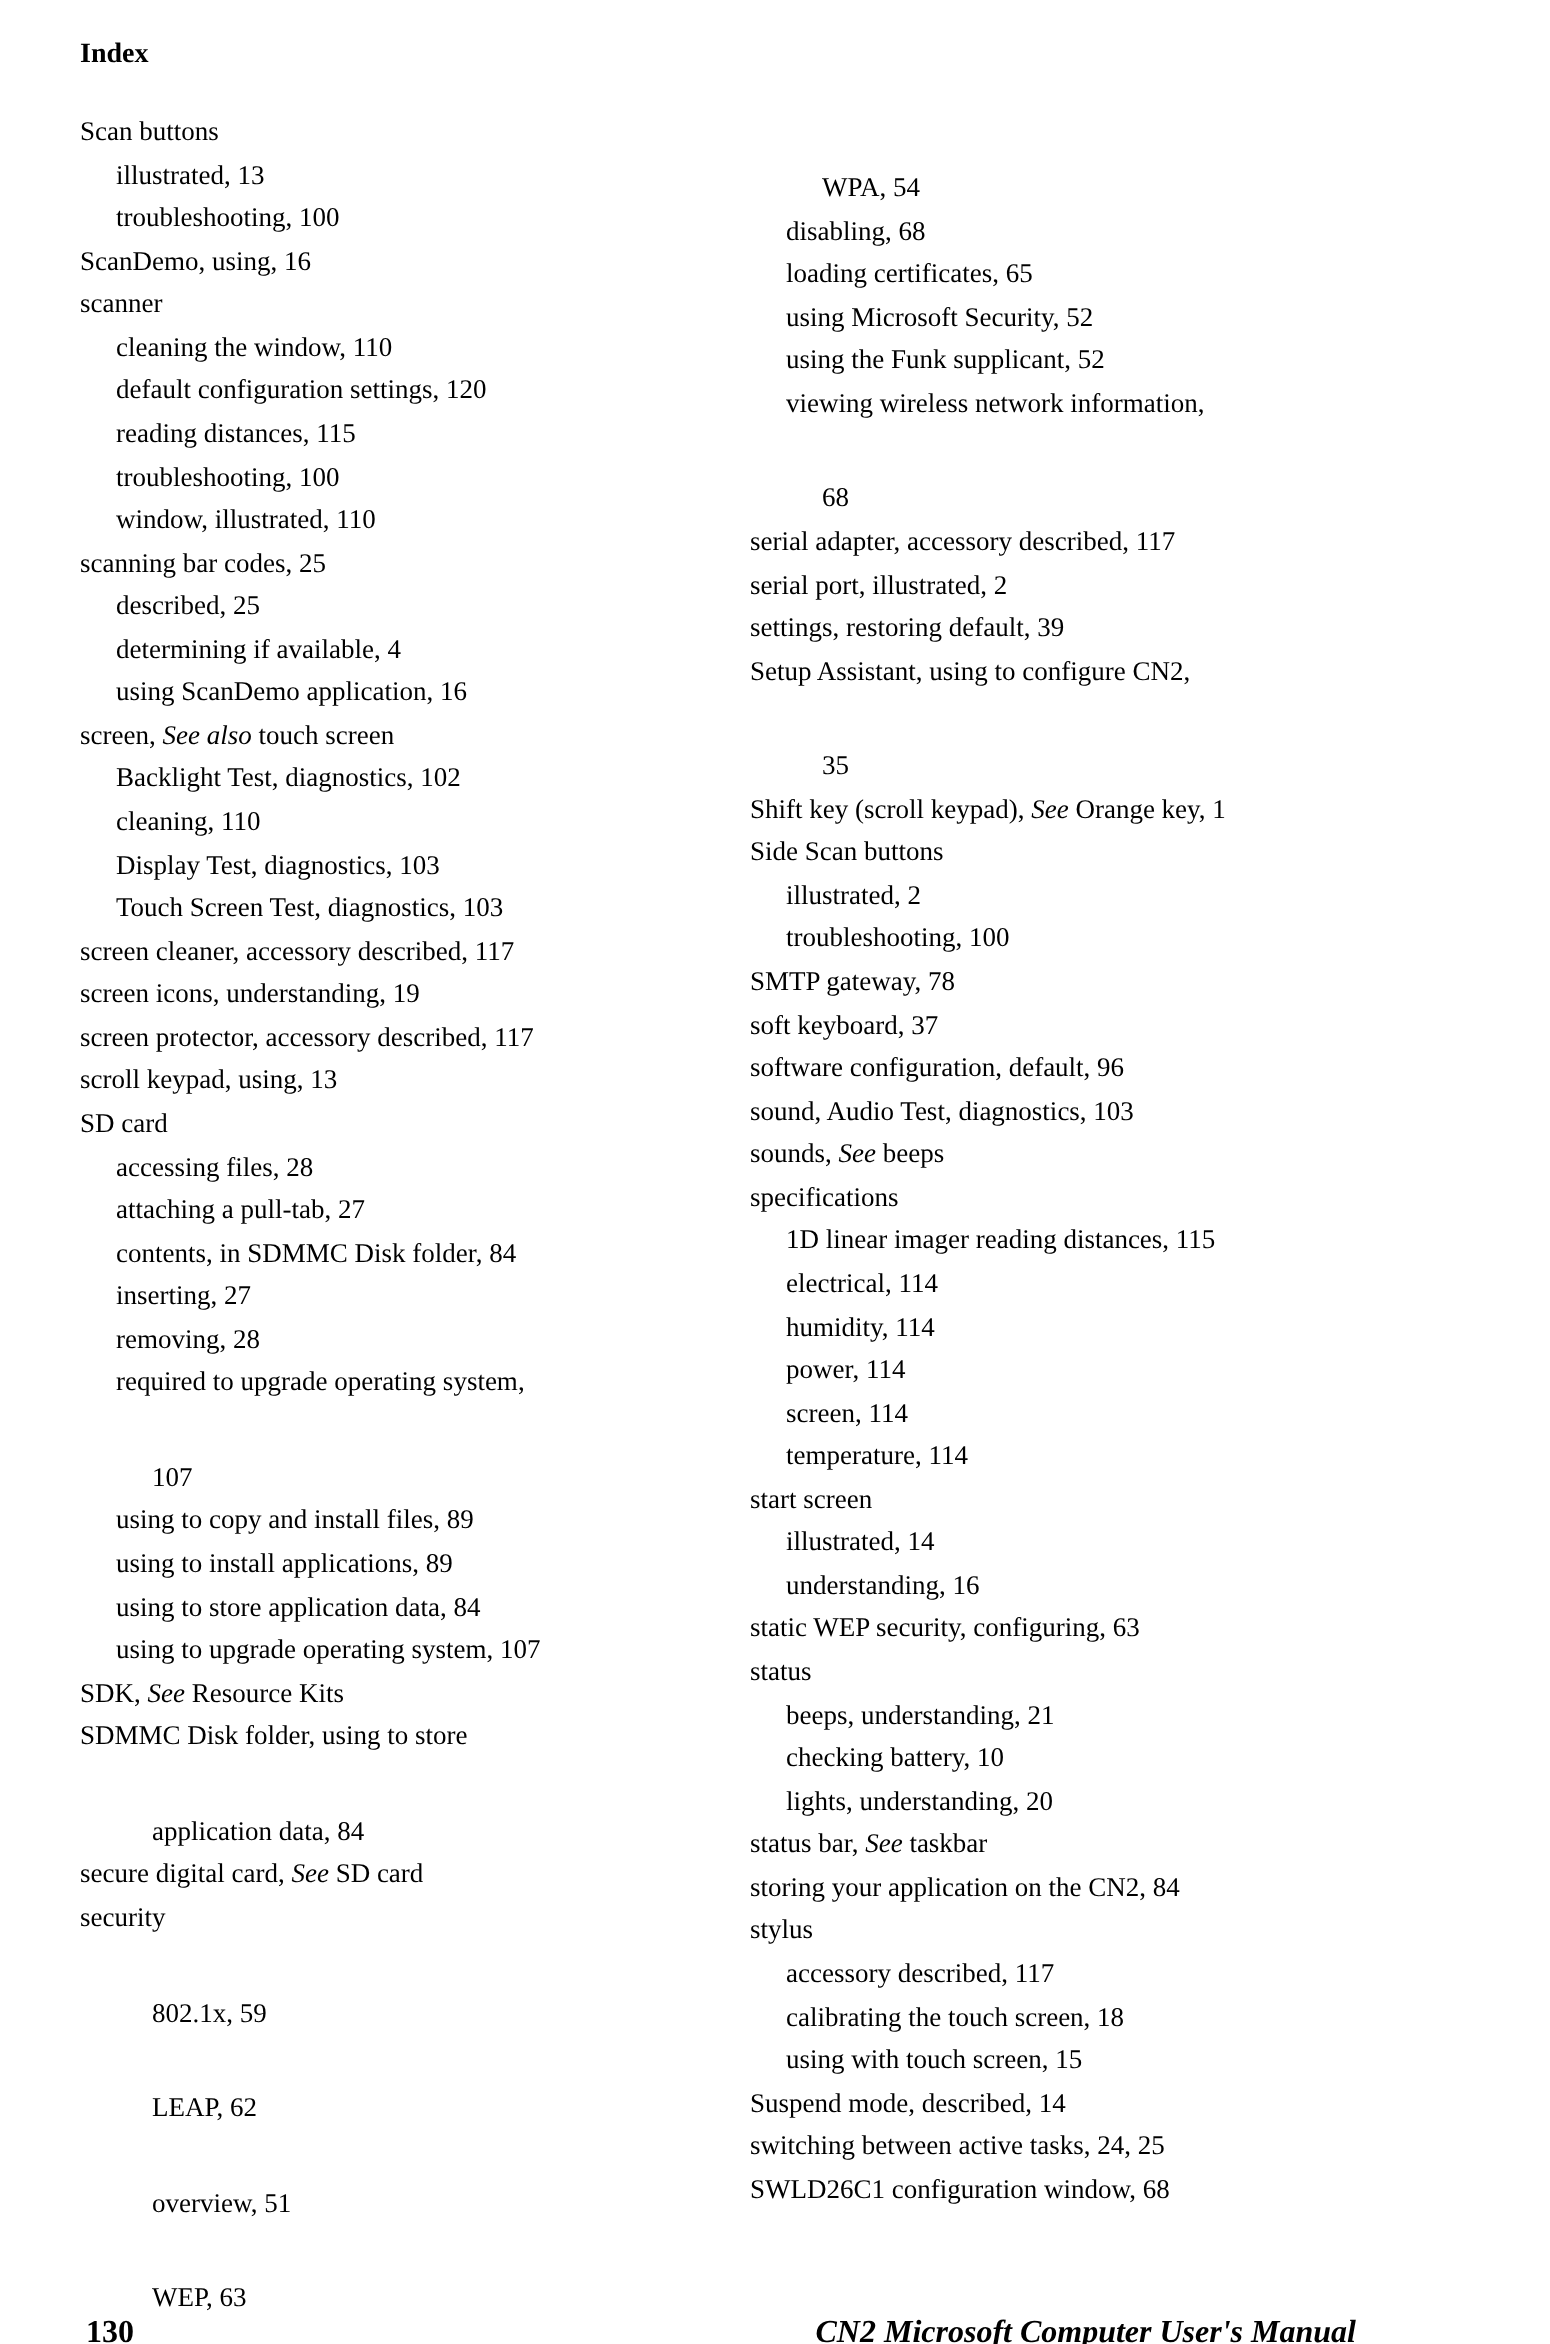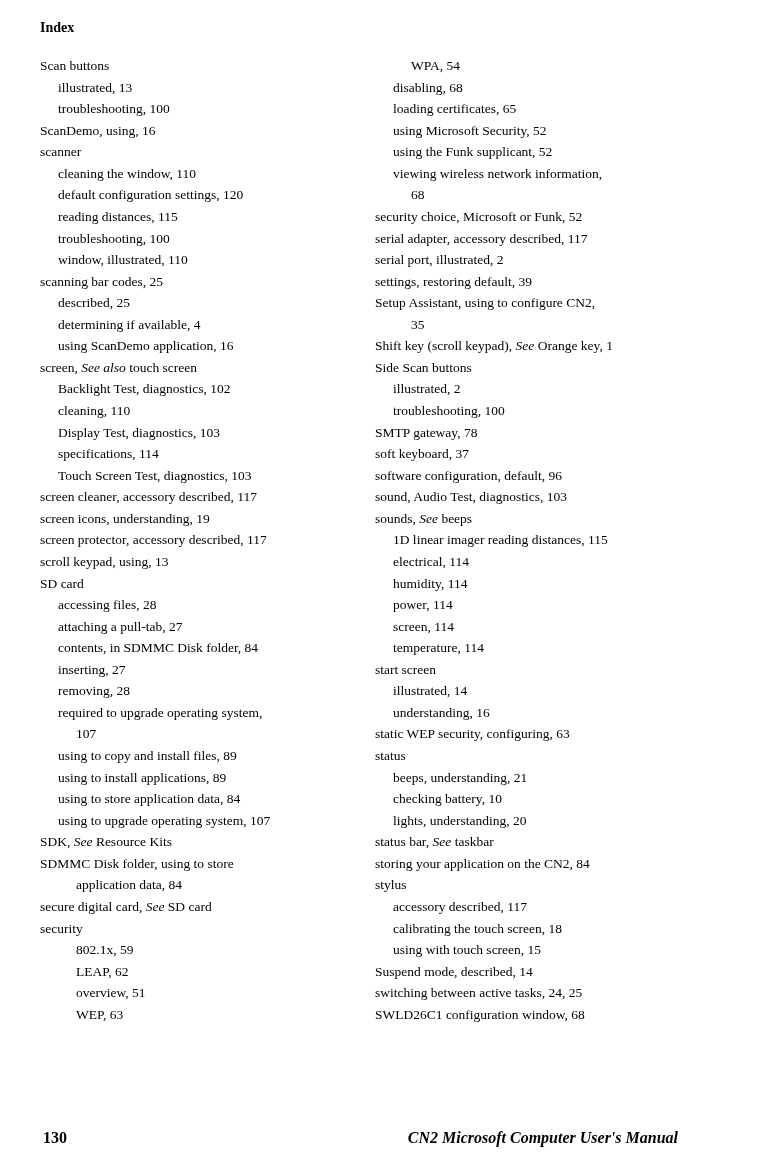--- a/index.html
+++ b/index.html
@@ -46,20 +46,21 @@
     .entry-main {
       display: block;
     }
     .entry-sub {
       display: block;
       padding-left: 18px;
     }
     .entry-subsub {
       display: block;
       padding-left: 36px;
+      margin-top: 28px;
     }
     em {
       font-style: italic;
       margin-top: 24px;
     }
     .page-footer {
       position: absolute;
       bottom: 25px;
       left: 43px;
       right: 40px;
@@ -132,23 +133,20 @@
         <div class="entry">
           <span class="entry-sub">Backlight Test, diagnostics, 102</span>
         </div>
         <div class="entry">
           <span class="entry-sub">cleaning, 110</span>
         </div>
         <div class="entry">
           <span class="entry-sub">Display Test, diagnostics, 103</span>
         </div>
         <div class="entry">
-          <span class="entry-sub">specifications, 114</span>
-        </div>
-        <div class="entry">
           <span class="entry-sub">Touch Screen Test, diagnostics, 103</span>
         </div>
         <div class="entry">
           <span class="entry-main">screen cleaner, accessory described, 117</span>
         </div>
         <div class="entry">
           <span class="entry-main">screen icons, understanding, 19</span>
         </div>
         <div class="entry">
           <span class="entry-main">screen protector, accessory described, 117</span>
@@ -236,23 +234,20 @@
         <div class="entry">
           <span class="entry-sub">using the Funk supplicant, 52</span>
         </div>
         <div class="entry">
           <span class="entry-sub">viewing wireless network information,</span>
         </div>
         <div class="entry">
           <span class="entry-subsub">68</span>
         </div>
         <div class="entry">
-          <span class="entry-main">security choice, Microsoft or Funk, 52</span>
-        </div>
-        <div class="entry">
           <span class="entry-main">serial adapter, accessory described, 117</span>
         </div>
         <div class="entry">
           <span class="entry-main">serial port, illustrated, 2</span>
         </div>
         <div class="entry">
           <span class="entry-main">settings, restoring default, 39</span>
         </div>
         <div class="entry">
           <span class="entry-main">Setup Assistant, using to configure CN2,</span>
@@ -279,20 +274,23 @@
           <span class="entry-main">soft keyboard, 37</span>
         </div>
         <div class="entry">
           <span class="entry-main">software configuration, default, 96</span>
         </div>
         <div class="entry">
           <span class="entry-main">sound, Audio Test, diagnostics, 103</span>
         </div>
         <div class="entry">
           <span class="entry-main">sounds, <em>See</em> beeps</span>
+        </div>
+        <div class="entry">
+          <span class="entry-main">specifications</span>
         </div>
         <div class="entry">
           <span class="entry-sub">1D linear imager reading distances, 115</span>
         </div>
         <div class="entry">
           <span class="entry-sub">electrical, 114</span>
         </div>
         <div class="entry">
           <span class="entry-sub">humidity, 114</span>
         </div>

